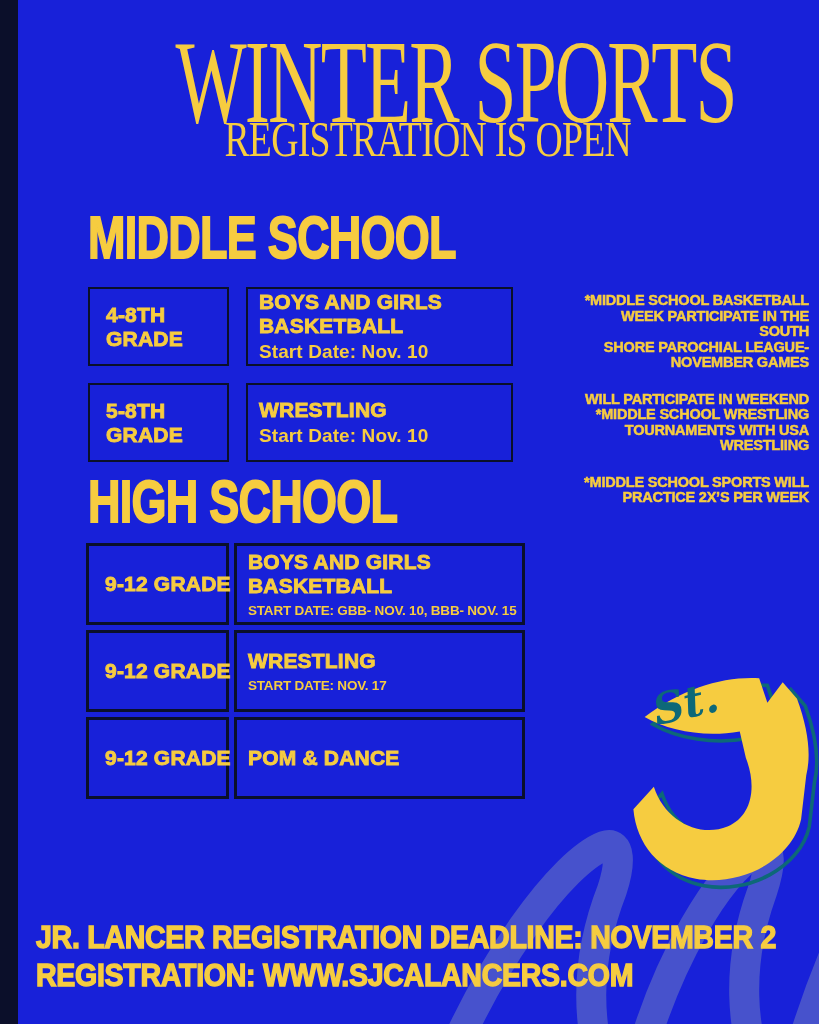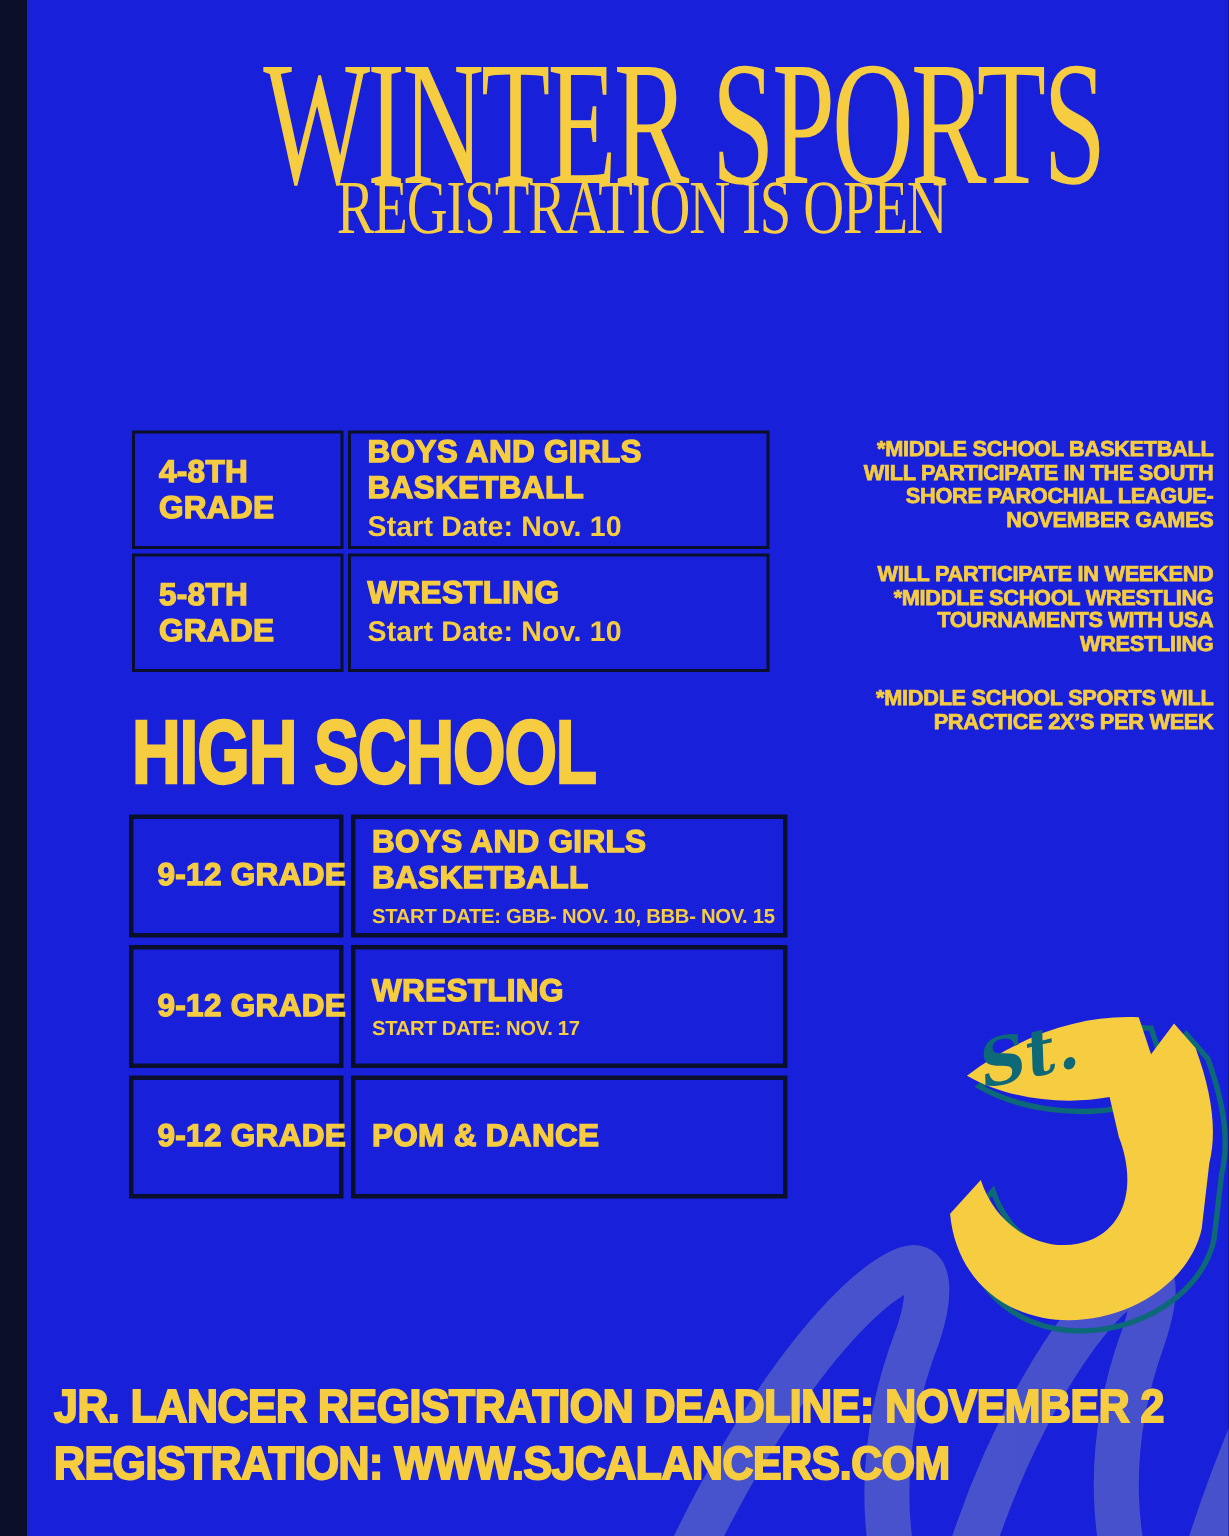--- a/index.html
+++ b/index.html
@@ -20,21 +20,21 @@
     font-size:51px;line-height:1;letter-spacing:-1px;
     transform:scaleX(0.74);
   }
   .section-heading{white-space:nowrap;font-weight:bold;line-height:1;}
   .section-heading .sq{
     display:inline-block;font-size:60px;-webkit-text-stroke-width:1.8px;
     letter-spacing:-1px;transform:scaleX(0.75);transform-origin:left center;
   }
   
   .grid-table{display:grid;}
-  .ms-table{left:70px;top:287px;width:425px;grid-template-columns:141px 1fr;gap:3px;}
+  .ms-table{left:70px;top:287px;width:425px;grid-template-columns:141px 1fr;gap:17px;}
   .ms-table .cell{border:2px solid #0a102b;min-height:75px;}
   .hs-table{left:68px;top:543px;width:430px;grid-template-columns:143px 1fr;gap:5px;}
   .hs-table .cell{border:3px solid #0a102b;min-height:76px;}
   .cell{display:flex;flex-direction:column;justify-content:center;background:transparent;}
   .grade-cell{padding-left:16px;padding-right:4px;}
   .sport-cell{padding-left:11px;padding-right:6px;}
   .grade-text{font-size:21px;font-weight:bold;-webkit-text-stroke-width:0.9px;line-height:1.12;letter-spacing:0.2px;}
   .nowrap{white-space:nowrap;}
   .sport-title{font-size:21px;font-weight:bold;-webkit-text-stroke-width:0.9px;line-height:1.14;letter-spacing:0.2px;max-width:240px;}
   .sport-detail{font-size:19px;font-weight:bold;margin-top:4px;letter-spacing:0.1px;}
@@ -66,20 +66,23 @@
     </g>
   </svg>
 
   <div class="abs center-wrap layer1" style="top:24px;">
     <span class="title-text">WINTER SPORTS</span>
   </div>
   <div class="abs center-wrap layer1" style="top:114px;text-align:center;">
     <span class="subtitle-text">REGISTRATION IS OPEN</span>
   </div>
 
+  <div class="abs section-heading layer1" style="left:70px;top:208px;">
+    <span class="sq">MIDDLE SCHOOL</span>
+  </div>
 
   <div class="abs grid-table ms-table layer1">
     <div class="cell grade-cell">
       <div class="grade-text">4-8TH GRADE</div>
     </div>
     <div class="cell sport-cell">
       <div class="sport-title">BOYS AND GIRLS BASKETBALL</div>
       <div class="sport-detail">Start Date: Nov. 10</div>
     </div>
     <div class="cell grade-cell">
@@ -87,21 +90,21 @@
     </div>
     <div class="cell sport-cell">
       <div class="sport-title">WRESTLING</div>
       <div class="sport-detail">Start Date: Nov. 10</div>
     </div>
   </div>
 
   <div class="abs notes layer1">
     <div class="note">
       <div>*MIDDLE SCHOOL BASKETBALL</div>
-      <div>WILL PARTICIPATE IN THE SOUTH</div>
+      <div>WEEK PARTICIPATE IN THE SOUTH</div>
       <div>SHORE PAROCHIAL LEAGUE-</div>
       <div>NOVEMBER GAMES</div>
     </div>
     <div class="note">
       <div>WILL PARTICIPATE IN WEEKEND</div>
       <div>*MIDDLE SCHOOL WRESTLING</div>
       <div>TOURNAMENTS WITH USA</div>
       <div>WRESTLIING</div>
     </div>
     <div class="note">

